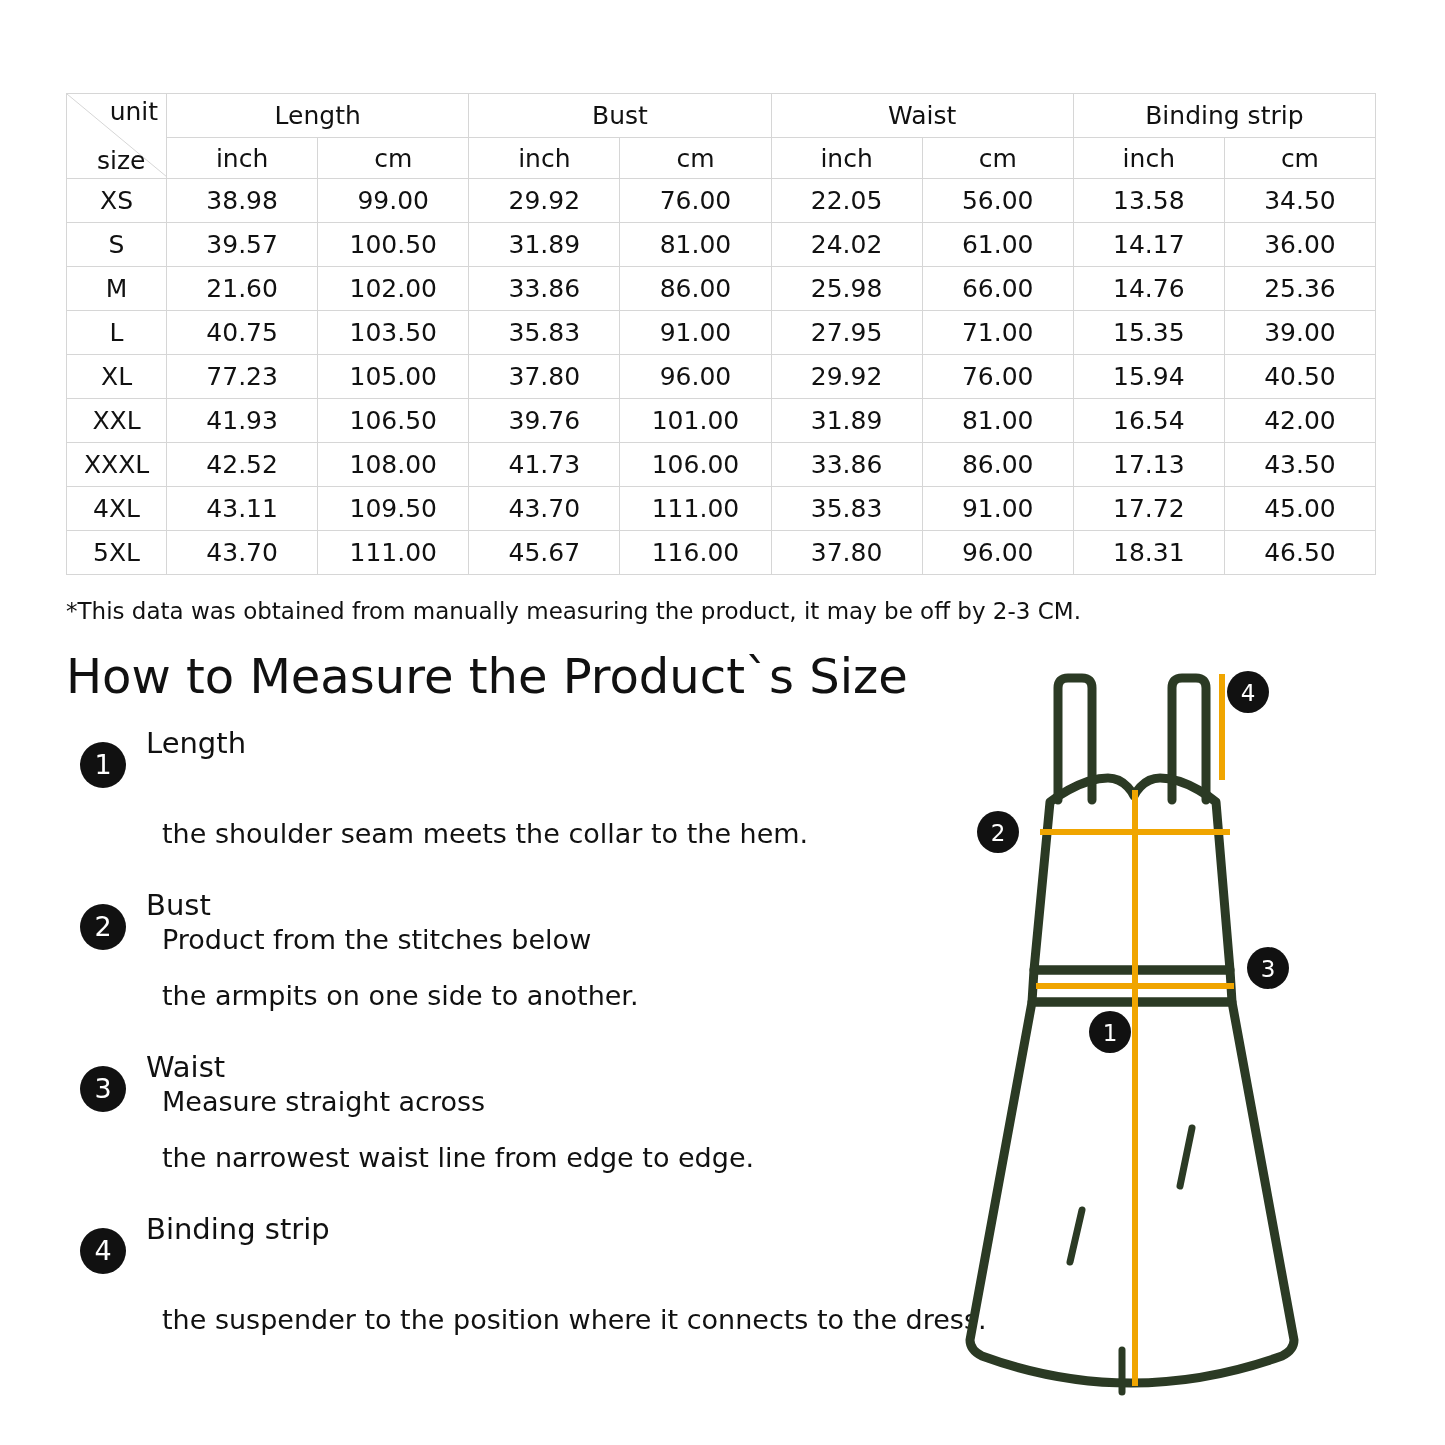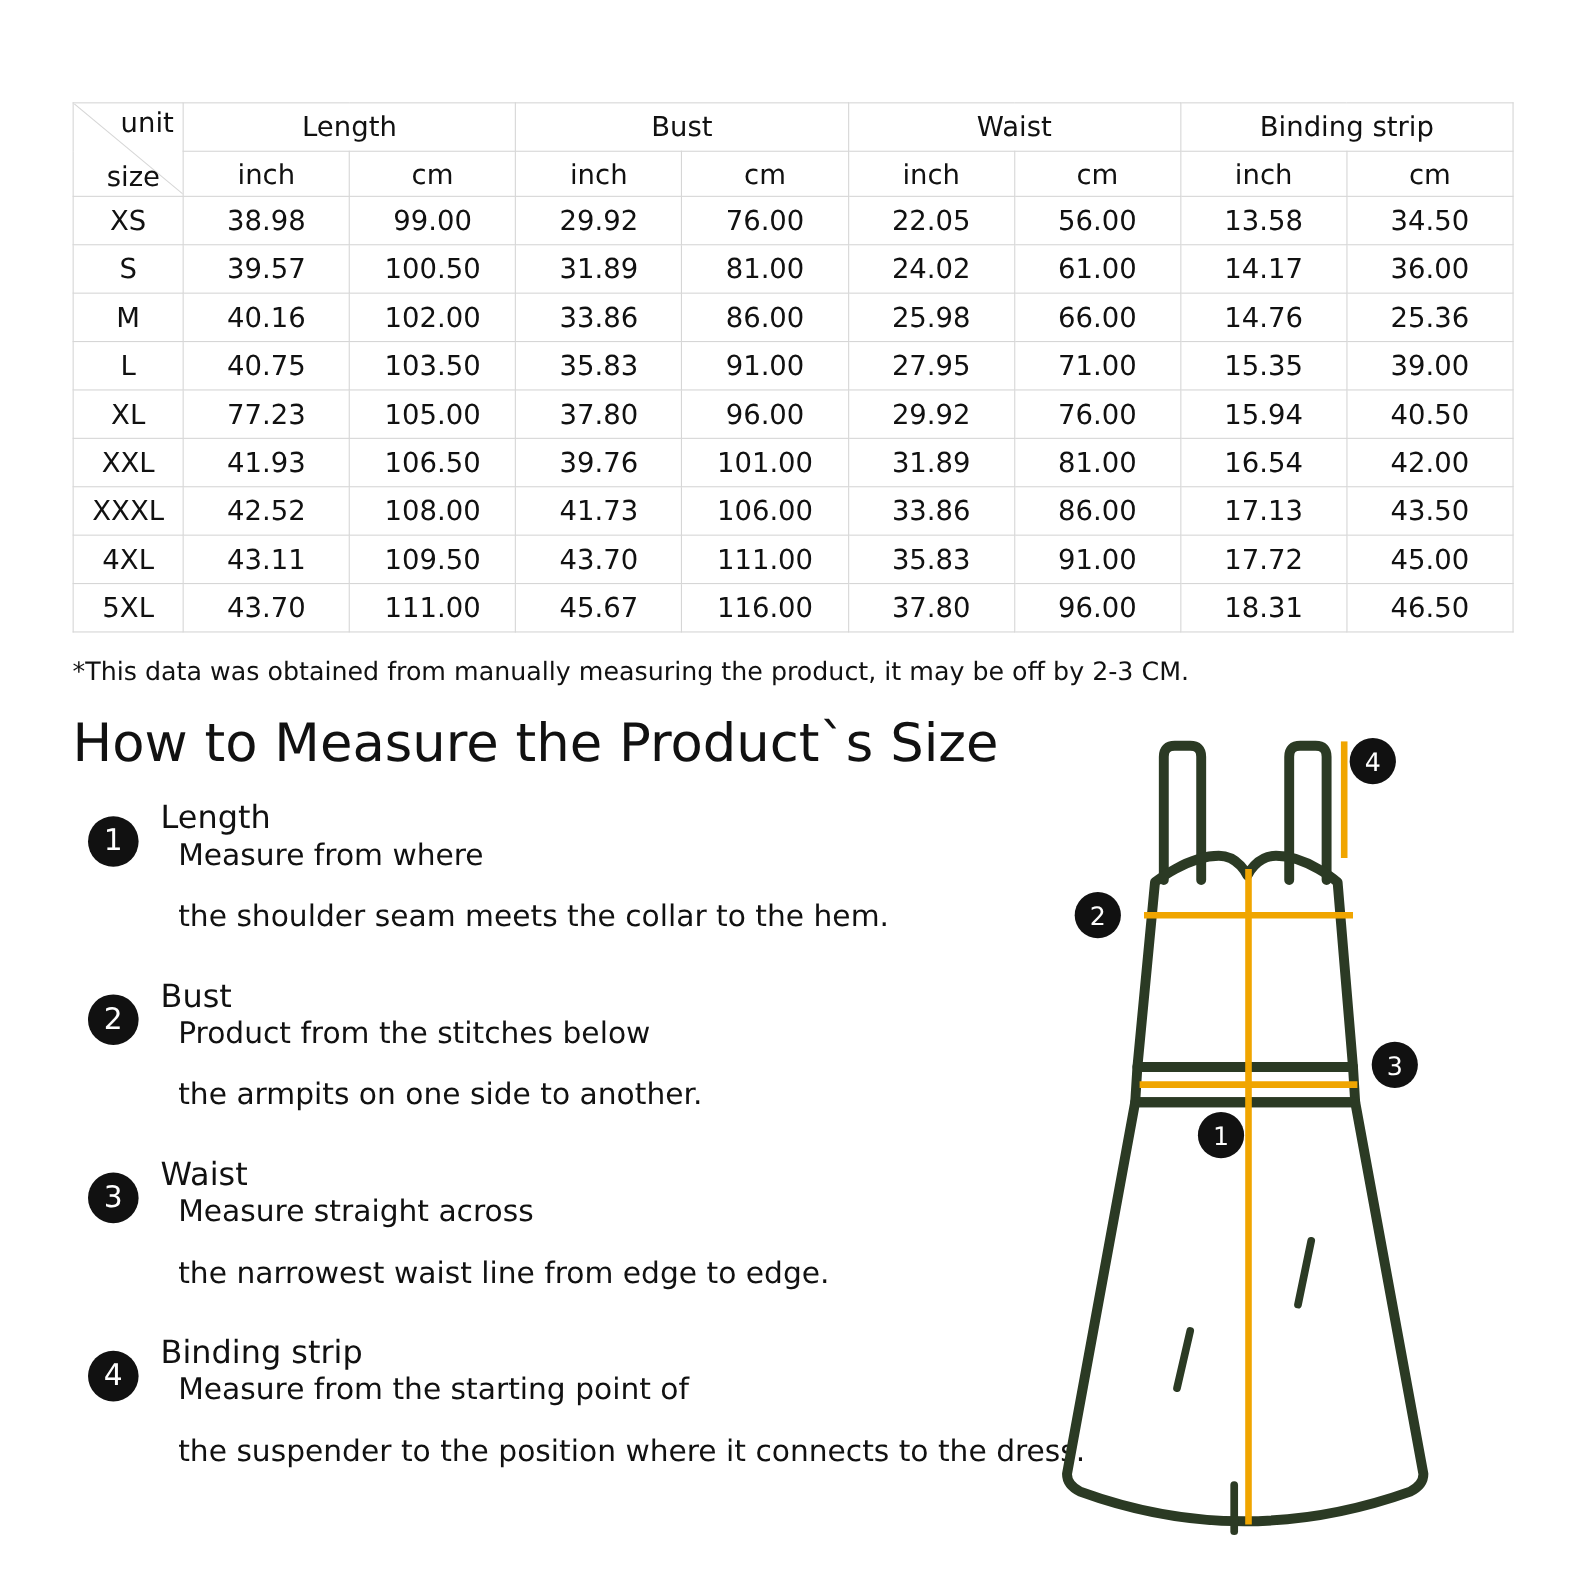--- a/index.html
+++ b/index.html
@@ -219,21 +219,21 @@
           <td>100.50</td>
           <td>31.89</td>
           <td>81.00</td>
           <td>24.02</td>
           <td>61.00</td>
           <td>14.17</td>
           <td>36.00</td>
         </tr>
         <tr>
           <td>M</td>
-          <td>40.16</td>
+          <td>21.60</td>
           <td>102.00</td>
           <td>33.86</td>
           <td>86.00</td>
           <td>25.98</td>
           <td>66.00</td>
           <td>14.76</td>
           <td>25.36</td>
         </tr>
         <tr>
           <td>L</td>
@@ -307,42 +307,40 @@
 
   <div class="note">*This data was obtained from manually measuring the product, it may be off by 2-3 CM.</div>
 
   <div class="heading">How to Measure the Product`s Size</div>
 
   <div class="steps">
 
     <div class="step">
       <div class="badge">1</div>
       <div class="step-title">Length</div>
-      <div class="step-body1">Measure from where</div>
       <div class="step-body2">the shoulder seam meets the collar to the hem.</div>
     </div>
 
     <div class="step">
       <div class="badge">2</div>
       <div class="step-title">Bust</div>
       <div class="step-body1">Product from the stitches below</div>
       <div class="step-body2">the armpits on one side to another.</div>
     </div>
 
     <div class="step">
       <div class="badge">3</div>
       <div class="step-title">Waist</div>
       <div class="step-body1">Measure straight across</div>
       <div class="step-body2">the narrowest waist line from edge to edge.</div>
     </div>
 
     <div class="step">
       <div class="badge">4</div>
       <div class="step-title">Binding strip</div>
-      <div class="step-body1">Measure from the starting point of</div>
       <div class="step-body2">the suspender to the position where it connects to the dress.</div>
     </div>
 
   </div>
 
   <div class="illus">
     <svg width="460" height="760" viewBox="0 0 460 760">
       <g fill="none" stroke="#2b3a24" stroke-width="9" stroke-linejoin="round" stroke-linecap="round">
 
         <path d="M128 150 L128 38 Q128 28 138 28 L152 28 Q162 28 162 38 L162 150"></path>

